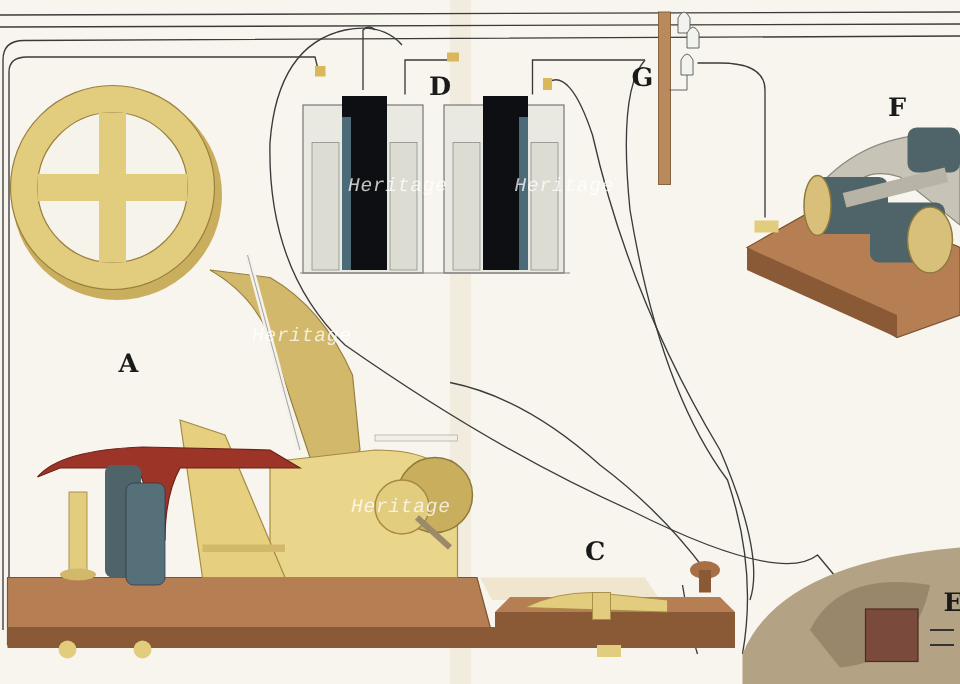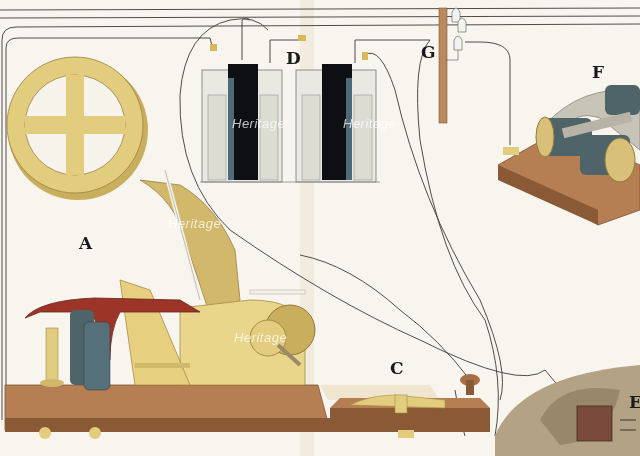--- a/index.html
+++ b/index.html
@@ -1,19 +1,19 @@
 <!DOCTYPE html>
 <html><head>
 <meta charset="utf-8">
 <style>
   html, body { margin:0; padding:0; background:#f7f3ea; }
   body { width:640px; height:456px; overflow:hidden; position:relative; font-family:"DejaVu Serif", serif; }
   #scene { position:absolute; left:0; top:0; width:640px; height:456px; }
   .label { position:absolute; font-family:"DejaVu Serif", serif; font-weight:bold; font-size:17px; color:#1a1a1a; }
-  .wm { position:absolute; font-family:Liberation Sans, sans-serif; font-style:italic; font-size:13px; color:rgba(255,255,255,0.75); letter-spacing:0.5px; }
+  .wm { position:absolute; font-family:Liberation Mono, monospace; font-style:italic; font-size:13px; color:rgba(255,255,255,0.75); letter-spacing:0.5px; }
 </style>
 </head>
 <body>
 
 <svg id="scene" viewBox="0 0 640 456" xmlns="http://www.w3.org/2000/svg">
 
   <rect x="0" y="0" width="640" height="456" fill="#f8f5ee"></rect>
   <rect x="300" y="0" width="14" height="456" fill="#efe6d6" opacity="0.6"></rect>
 
   <g fill="none" stroke="#3a3a3a" stroke-width="0.9">

